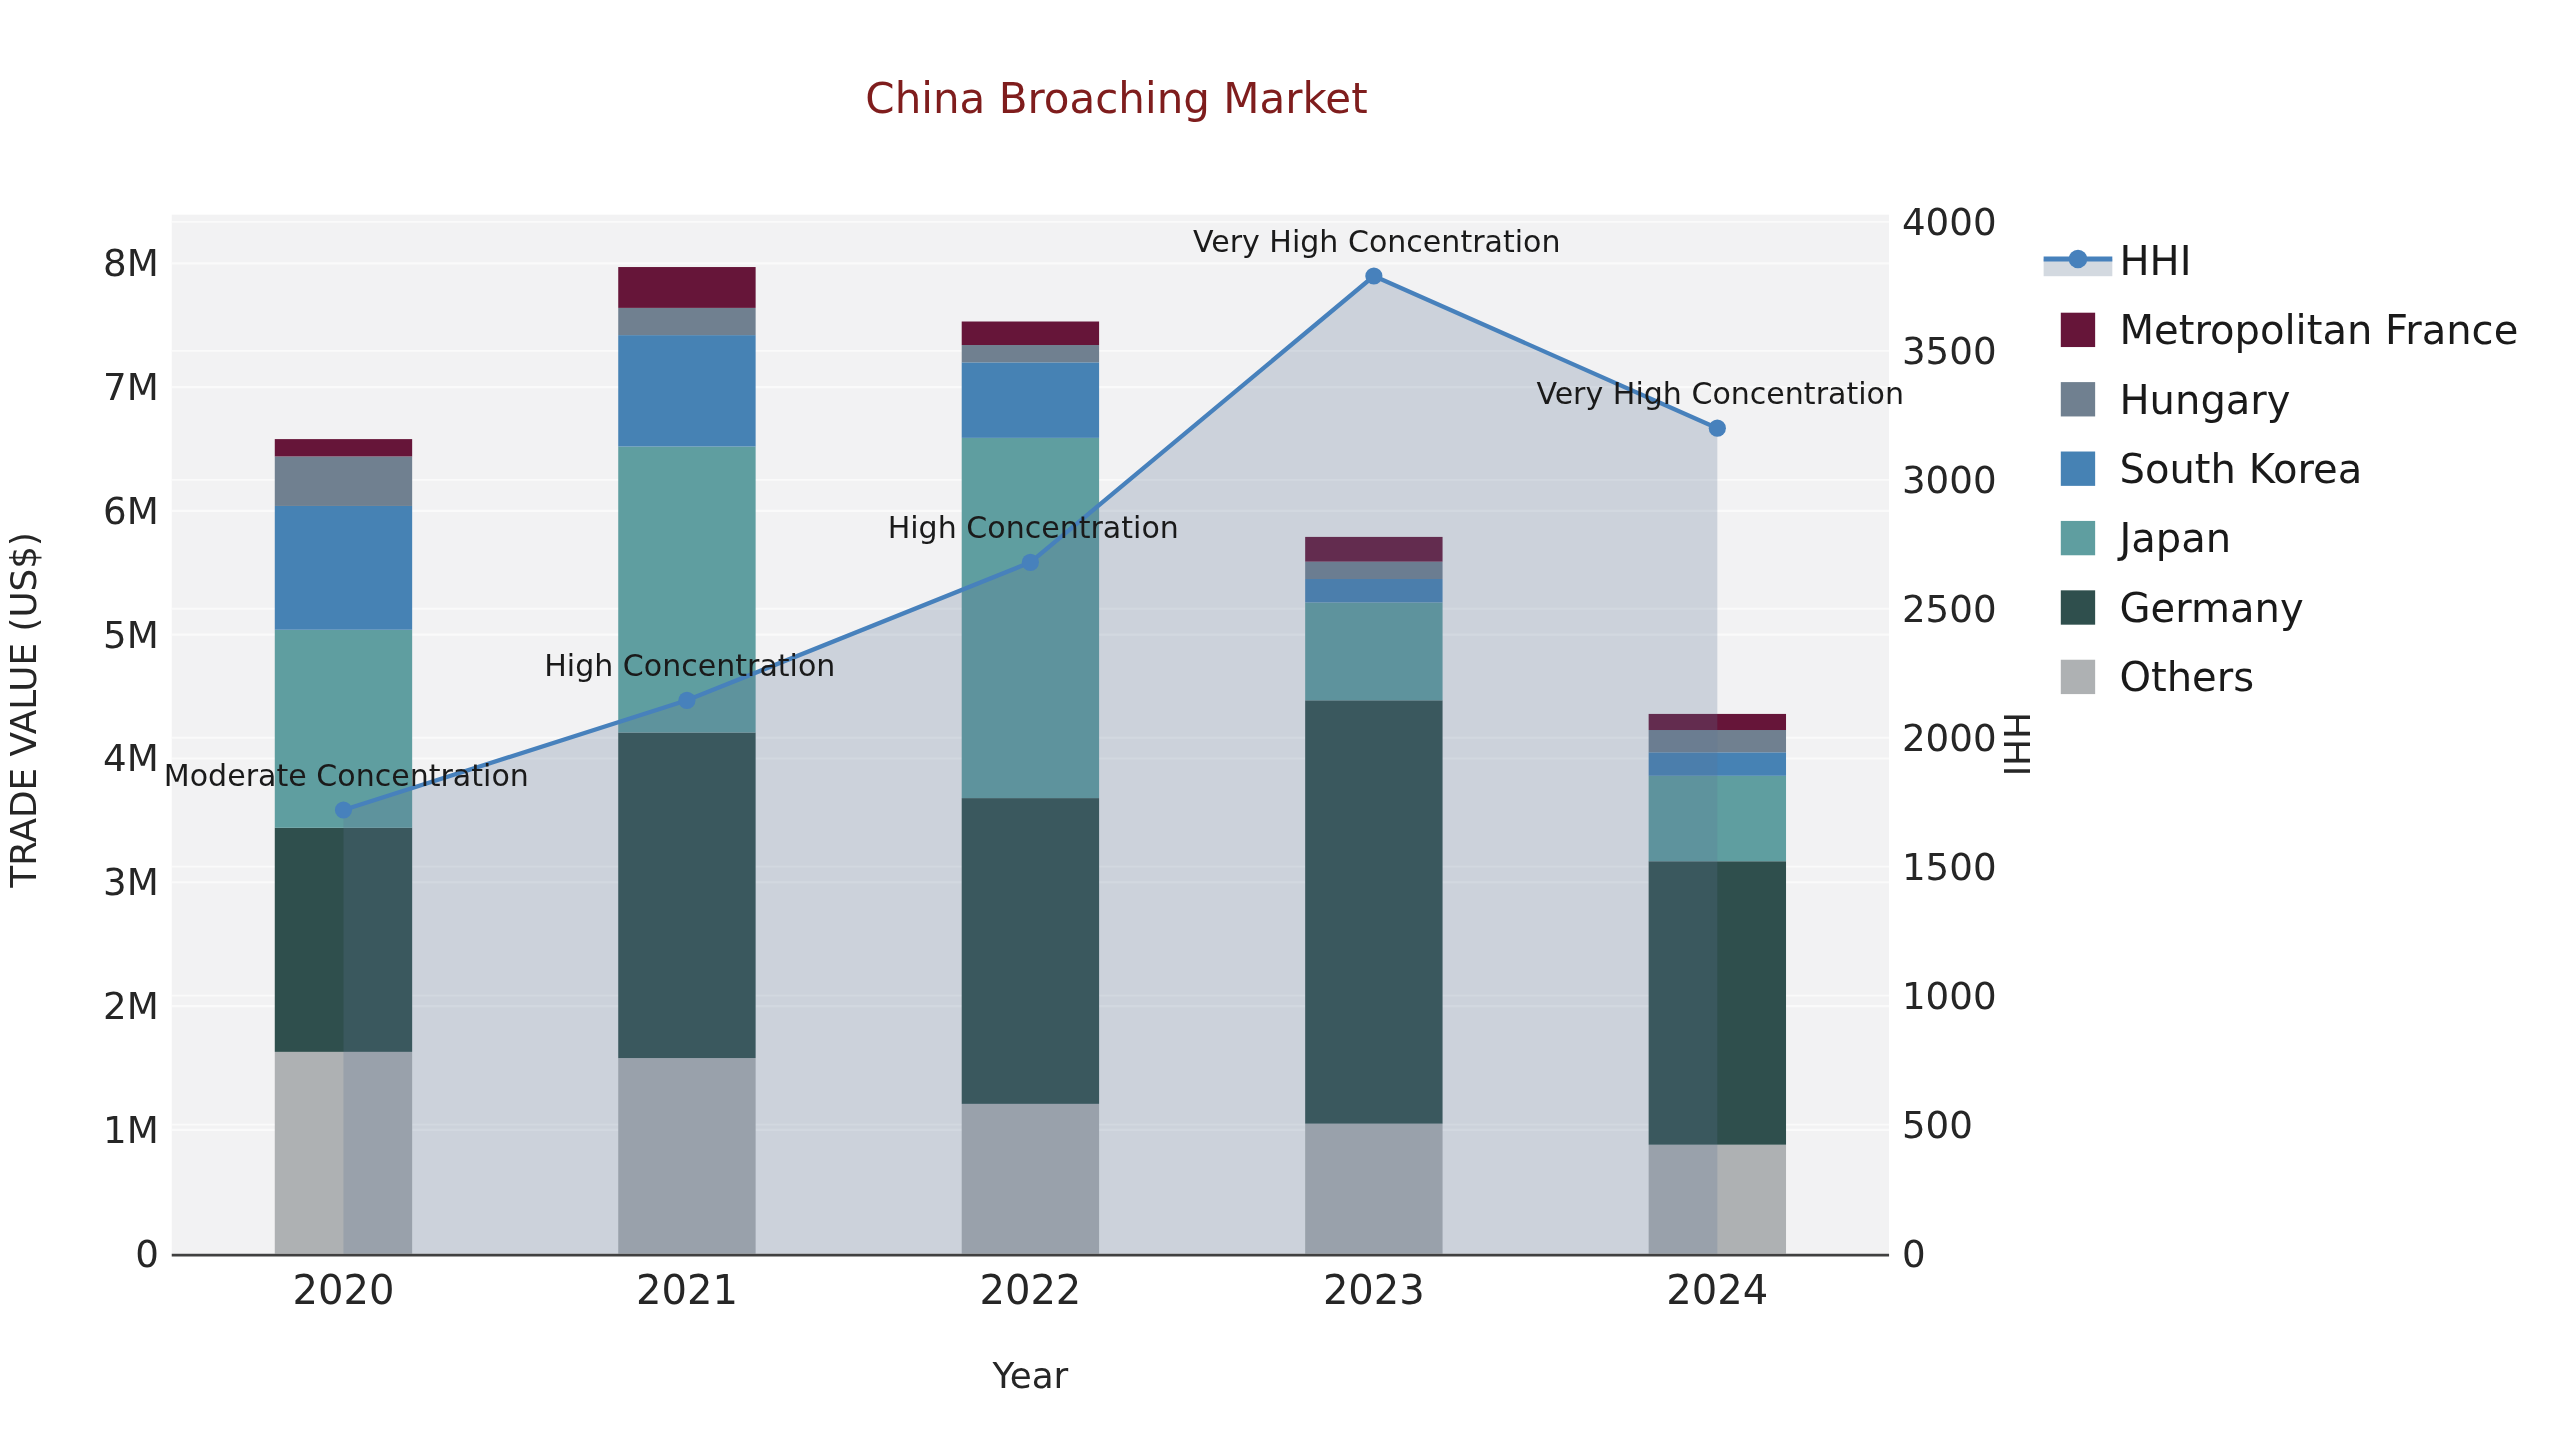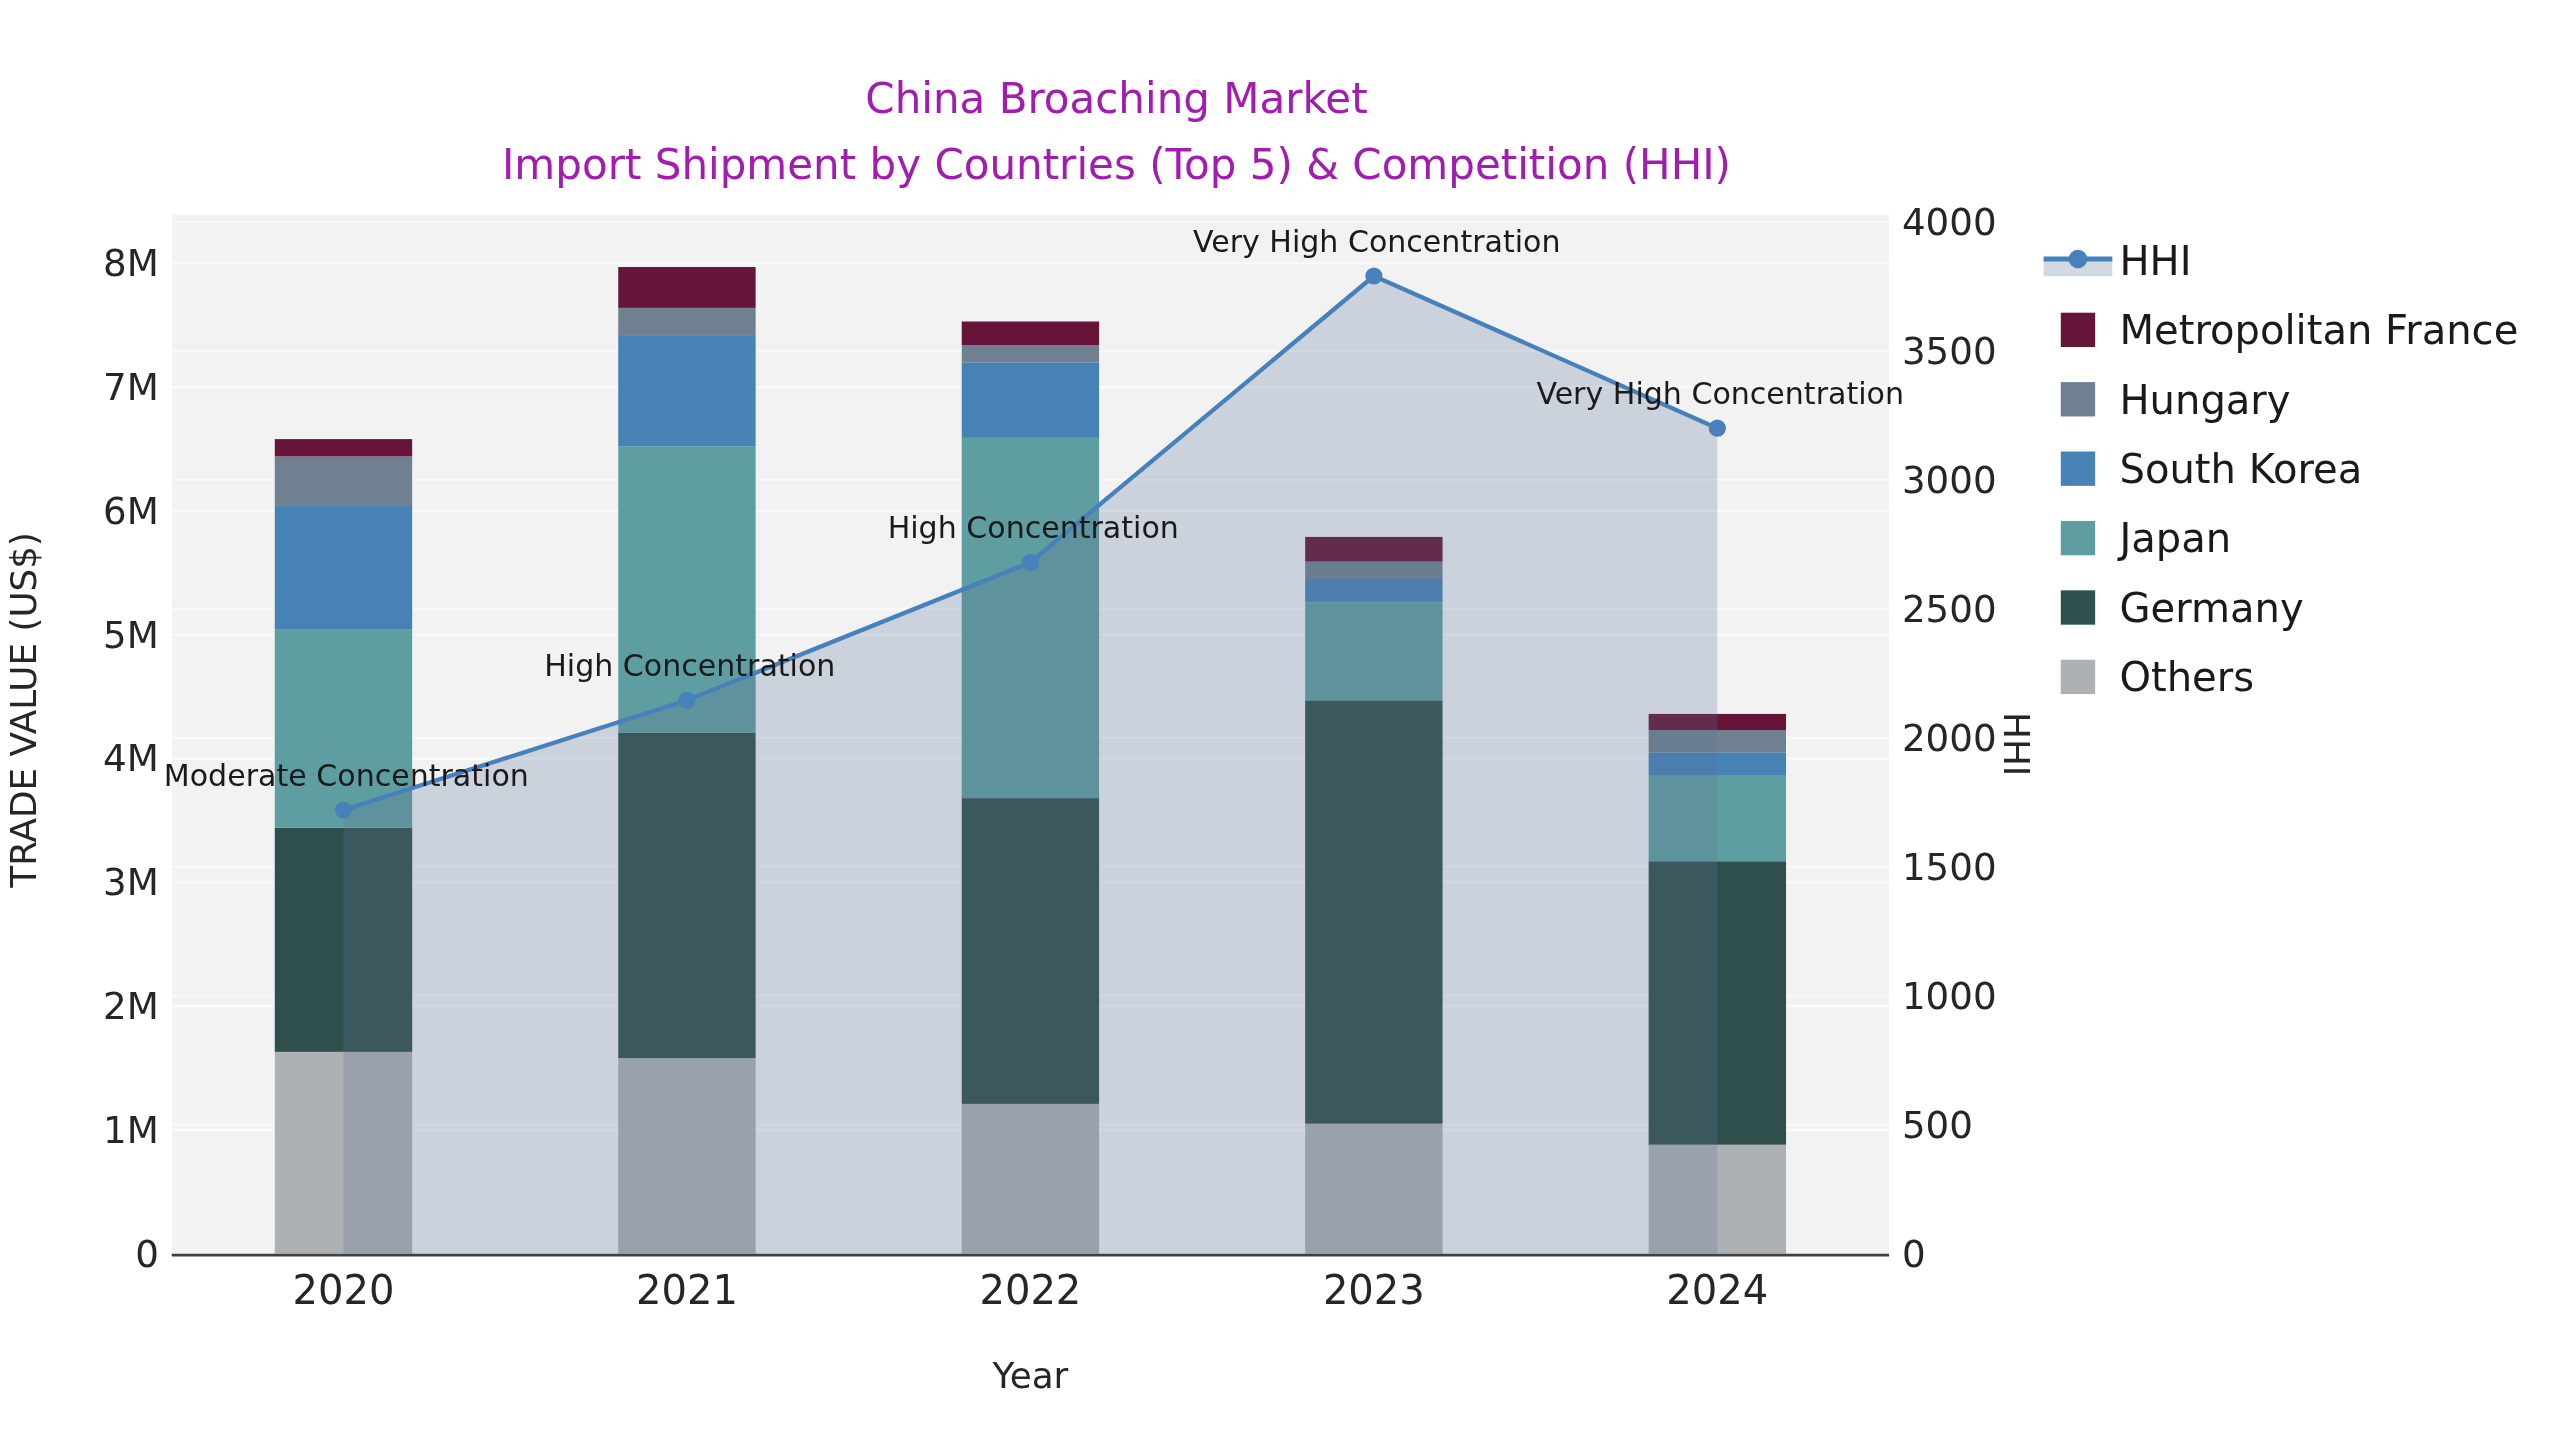--- a/index.html
+++ b/index.html
@@ -5,21 +5,21 @@
   html,body{margin:0;padding:0;}
   body{
     width:2576px;height:1449px;background:#ffffff;
     font-family:"DejaVu Sans","Liberation Sans",sans-serif;
     overflow:hidden;position:relative;
   }
   .figure{position:relative;width:2576px;height:1449px;}
   #chart-svg{position:absolute;left:0;top:0;}
   .title-block{
     position:absolute;left:172px;top:66px;width:1889px;
-    text-align:center;color:#a21caf;font-size:42px;line-height:66px;
+    text-align:center;color:#7f1d1d;font-size:42px;line-height:66px;
     pointer-events:none;
   }
 </style>
 </head>
 <body>
 
 <div class="figure">
   <svg id="chart-svg" width="2576" height="1449" viewBox="0 0 3600 2025" xmlns="http://www.w3.org/2000/svg">
       <rect x="240" y="300" width="2400" height="1452" fill="#f2f2f3"></rect>
       <line x1="240" x2="2640" y1="1579" y2="1579" stroke="#fafafa" stroke-width="3"></line>
@@ -137,16 +137,15 @@
           <text x="2962" y="869" text-anchor="start" font-size="56" fill="#1a1a1a">Germany</text>
         </g>
         <g>
           <rect x="2880" y="922" width="48" height="48" fill="#aeb1b3"></rect>
           <text x="2962" y="966" text-anchor="start" font-size="56" fill="#1a1a1a">Others</text>
         </g>
       </g>
     </svg>
   <div class="title-block">
     <div>China Broaching Market</div>
-    <div>Import Shipment by Countries (Top 5) &amp; Competition (HHI)</div>
   </div>
 </div>
 
 
 </body></html>

